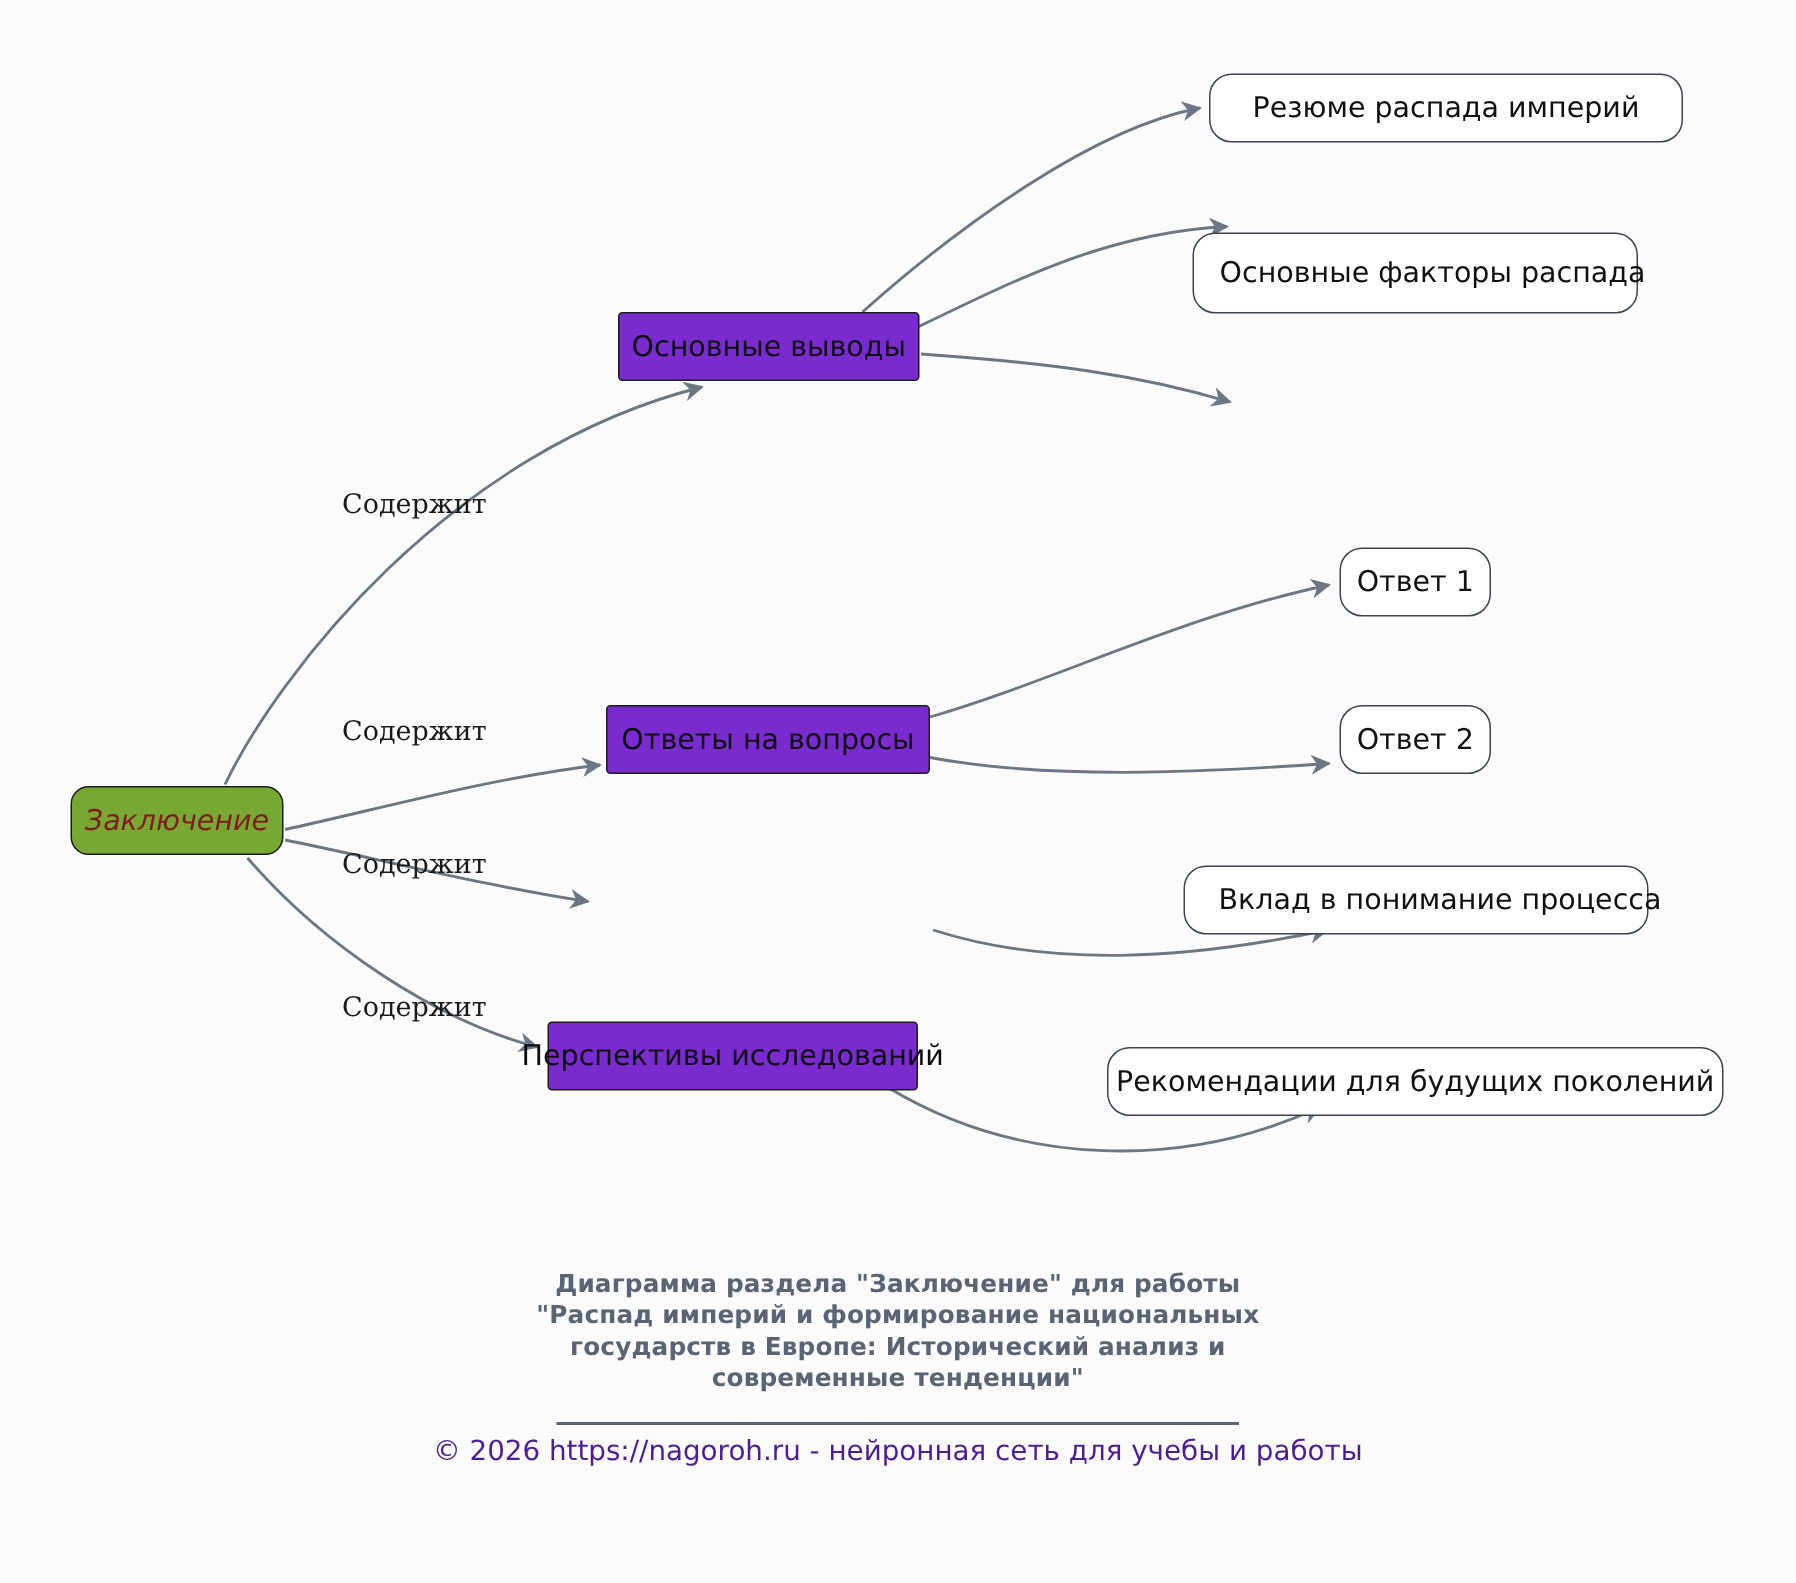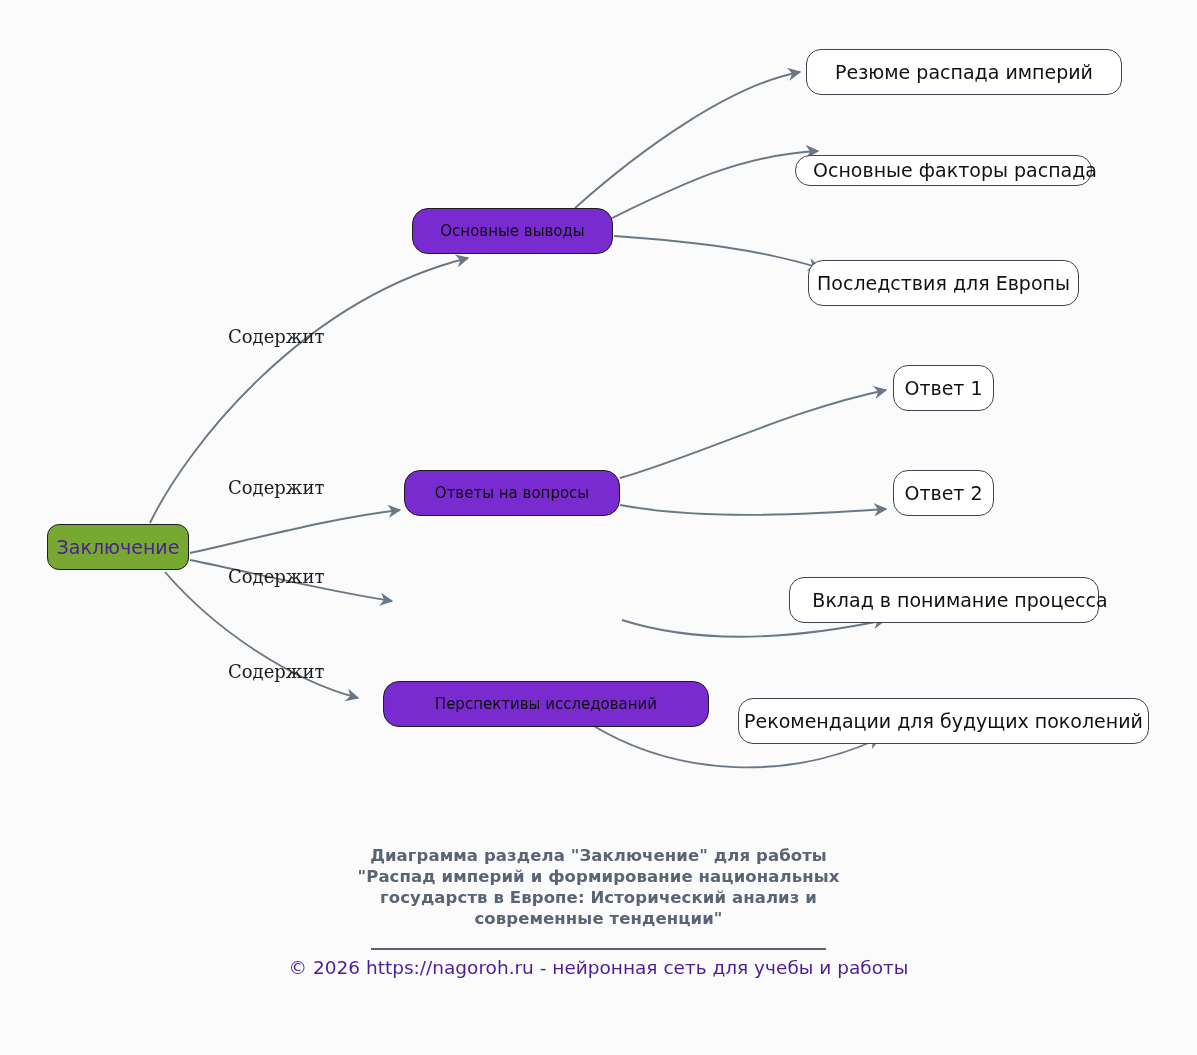--- a/index.html
+++ b/index.html
@@ -38,30 +38,31 @@
     white-space: nowrap;
     line-height: 1;
   }
   .node-label {
     display: block;
     line-height: 1;
   }
   .node.root {
     background: #76a832;
     border: 1.6px solid #1d1d1d;
-    color: #4c1d95;
+    color: #7f1d1d;
     font-size: 19px;
     border-radius: 12px;
+    font-style: italic;
   }
   .node.branch {
     background: #7a2bd0;
     border: 1.6px solid #1d1d1d;
     color: #0d0d0d;
-    font-size: 15px;
-    border-radius: 16px;
+    font-size: 19px;
+    border-radius: 3px;
   }
   .node.leaf {
     background: #ffffff;
     border: 1.7px solid #3d4450;
     color: #111111;
     font-size: 19px;
     border-radius: 15px;
   }
   .edge-label {
     position: absolute;
@@ -140,35 +141,32 @@
 
   <div class="node branch" style="left:412px; top:208px; width:201px; height:46px;">
     <span class="node-label">Основные выводы</span>
   </div>
 
   <div class="node branch" style="left:404px; top:470px; width:216px; height:46px;">
     <span class="node-label">Ответы на вопросы</span>
   </div>
 
 
-  <div class="node branch" style="left:365px; top:681px; width:326px; height:46px;margin-left:18px;">
+  <div class="node branch" style="left:365px; top:681px; width:247px; height:46px;">
     <span class="node-label">Перспективы исследований</span>
   </div>
 
   <div class="node leaf" style="left:806px; top:49px; width:316px; height:46px;">
     <span class="node-label">Резюме распада империй</span>
   </div>
 
-  <div class="node leaf" style="left:795px; top:155px; width:297px; height:31px;padding-left:23px;">
+  <div class="node leaf" style="left:795px; top:155px; width:297px; height:54px;padding-left:23px;">
     <span class="node-label">Основные факторы распада</span>
   </div>
 
-  <div class="node leaf" style="left:808px; top:260px; width:271px; height:46px;">
-    <span class="node-label">Последствия для Европы</span>
-  </div>
 
   <div class="node leaf" style="left:893px; top:365px; width:101px; height:46px;text-align:right;">
     <span class="node-label">Ответ 1</span>
   </div>
 
   <div class="node leaf" style="left:893px; top:470px; width:101px; height:46px;">
     <span class="node-label">Ответ 2</span>
   </div>
 
   <div class="node leaf" style="left:789px; top:577px; width:310px; height:46px;padding-left:32px;">

